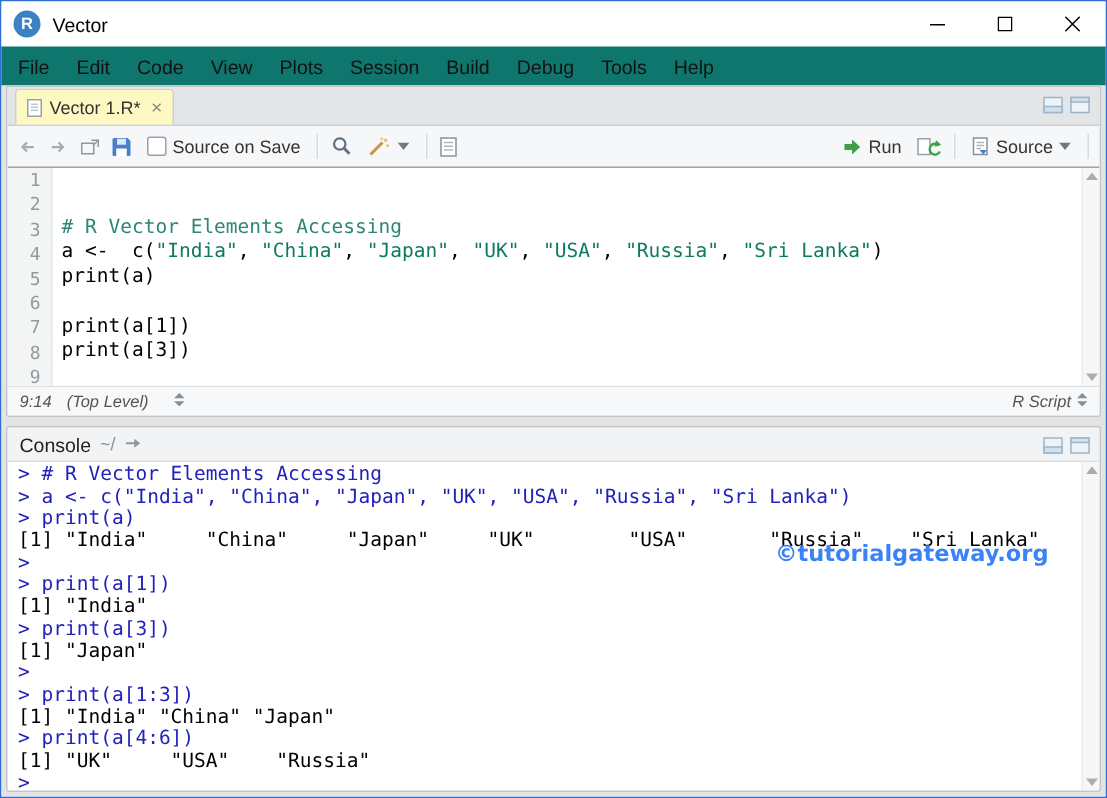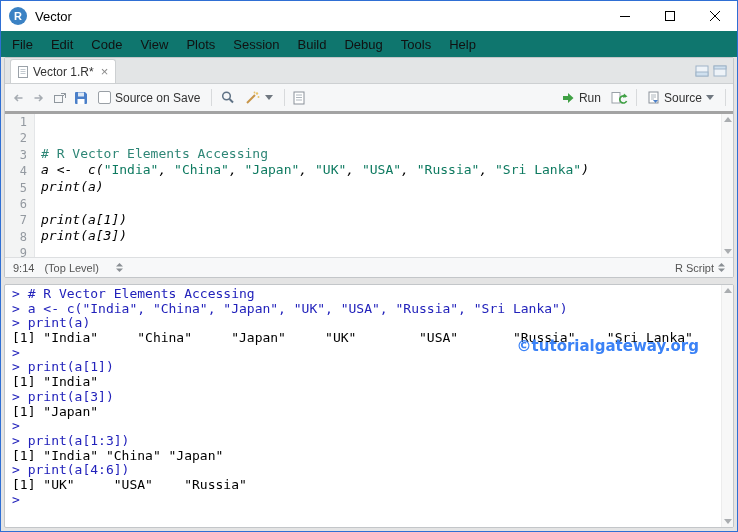--- a/index.html
+++ b/index.html
@@ -19,44 +19,44 @@
 
   
   .workspace{flex:1;background:#e4e4e4;padding:0 3px 3px;display:flex;flex-direction:column;min-height:0;}
   .pane{background:#fff;border:1px solid #c3c6c9;border-radius:2px;display:flex;flex-direction:column;overflow:hidden;}
   .source-pane{flex:0 0 219px;}
   .splitter{flex:0 0 6px;}
   .console-pane{flex:1;min-height:0;}
 
   
   .tabbar{flex:0 0 25px;background:#e3e5e6;display:flex;align-items:flex-end;border-bottom:1px solid #cdd0d2;padding-left:5px;position:relative;}
-  .tab{height:23px;background:#ffffff;border:1px solid #cdd0d2;border-bottom:none;border-radius:3px 3px 0 0;display:flex;align-items:center;padding:0 7px;font-size:12px;color:#333;gap:5px;}
+  .tab{height:23px;background:#fef9c3;border:1px solid #cdd0d2;border-bottom:none;border-radius:3px 3px 0 0;display:flex;align-items:center;padding:0 7px;font-size:12px;color:#333;gap:5px;}
   .tab-close{color:#888;font-size:13px;margin-left:2px;line-height:1;}
   .pane-btns{position:absolute;right:6px;top:5px;display:flex;gap:4px;}
 
   
-  .toolbar{flex:0 0 27px;background:#f6f7f8;border-bottom:3px solid #a3a3a3;display:flex;align-items:center;padding:0 6px;gap:7px;font-size:12px;color:#333;}
+  .toolbar{flex:0 0 27px;background:#f6f7f8;border-bottom:1px solid #a3a3a3;display:flex;align-items:center;padding:0 6px;gap:7px;font-size:12px;color:#333;}
   .tb-sep{width:1px;height:17px;background:#d8dadc;margin:0 1px;}
   .tb-btn{display:flex;align-items:center;gap:4px;padding:2px 3px;border-radius:3px;}
   .tb-icon{display:flex;align-items:center;}
   .cb{width:11px;height:11px;border:1px solid #9aa0a6;background:#fff;border-radius:2px;display:inline-block;}
   .toolbar .spacer{flex:1;}
 
   
   .editor-wrap{flex:1;position:relative;overflow:hidden;background:#fff;}
   .ed-line{display:flex;height:16.4px;line-height:16.4px;font-family:"DejaVu Sans Mono",monospace;font-size:13px;white-space:pre;}
   .ln{flex:0 0 30px;text-align:right;padding-right:7px;background:#f3f4f4;color:#9399a0;border-right:1px solid #e4e6e8;font-size:12px;box-sizing:border-box;}
   .code{padding-left:6px;color:#000;margin-top:32px;}
   .tok-comment{color:#2e8676;}
   .tok-string{color:#0e7a60;}
-  .tok-plain{color:#000;font-style:italic;}
+  .tok-plain{color:#000;}
   .tok-cursor{display:inline-block;width:1px;height:12px;background:#222;vertical-align:-1px;}
 
   
-  .statusbar{flex:0 0 19px;border-top:1px solid #dddfe1;background:#f7f8f9;display:flex;align-items:center;font-size:11px;color:#555;padding:0 8px;gap:10px;}
+  .statusbar{flex:0 0 19px;border-top:1px solid #dddfe1;background:#f7f8f9;display:flex;align-items:center;font-size:11px;color:#555;padding:0 8px;gap:10px;font-style:italic;}
   .sb-group{display:flex;align-items:center;gap:17px;}
   .sb-right{margin-left:auto;display:flex;align-items:flex-end;gap:4px;}
 
   
   .console-header{flex:0 0 22px;background:#f2f3f4;display:flex;align-items:center;padding:0 8px;gap:6px;border-bottom:1px solid #dddfe1;position:relative;}
   .ch-title{color:#222;font-size:13px;}
   .ch-path{color:#8a8f94;font-size:12px;}
   .console-body{flex:1;position:relative;overflow:hidden;padding:2px 16px 0 7px;font-family:"DejaVu Sans Mono",monospace;font-size:13px;}
   .console-line{height:14.7px;line-height:14.7px;white-space:pre;}
   .cl-input{color:#2222bb;}
@@ -264,20 +264,38 @@
                 <polygon points="3.5,0 7,3.5 0,3.5" fill="#8a8f94"></polygon>
                 <polygon points="0,5.5 7,5.5 3.5,9" fill="#8a8f94"></polygon>
               </svg></span>
         </span>
       </div>
     </div>
 
     <div class="splitter"></div>
 
     <div class="pane console-pane">
+      <div class="console-header">
+        <span class="ch-title">Console</span>
+        <span class="ch-path">~/</span>
+        <span><svg width="12" height="9">
+              <path d="M1 4.5 h6" stroke="#8f979e" stroke-width="1.3" fill="none"></path>
+              <polygon points="6.5,1.5 10.5,4.5 6.5,7.5" fill="#8f979e"></polygon>
+            </svg></span>
+        <div class="pane-btns">
+          <span><svg width="14" height="12">
+                <rect x="1" y="1" width="12" height="10" fill="#eef3f8" stroke="#9fb4c8"></rect>
+                <rect x="1" y="7" width="12" height="4" fill="#cfe0ef" stroke="#9fb4c8"></rect>
+              </svg></span>
+          <span><svg width="14" height="12">
+                <rect x="1" y="1" width="12" height="10" fill="#eef3f8" stroke="#9fb4c8"></rect>
+                <rect x="1" y="1" width="12" height="3" fill="#cfe0ef" stroke="#9fb4c8"></rect>
+              </svg></span>
+        </div>
+      </div>
       <div class="console-body">
         <div id="console-lines">
             <div class="console-line cl-input">&gt; # R Vector Elements Accessing</div>
             <div class="console-line cl-input">&gt; a &lt;- c("India", "China", "Japan", "UK", "USA", "Russia", "Sri Lanka")</div>
             <div class="console-line cl-input">&gt; print(a)</div>
             <div class="console-line cl-output">[1] "India"     "China"     "Japan"     "UK"        "USA"       "Russia"    "Sri Lanka"</div>
             <div class="console-line cl-input">&gt; </div>
             <div class="console-line cl-input">&gt; print(a[1])</div>
             <div class="console-line cl-output">[1] "India"</div>
             <div class="console-line cl-input">&gt; print(a[3])</div>

